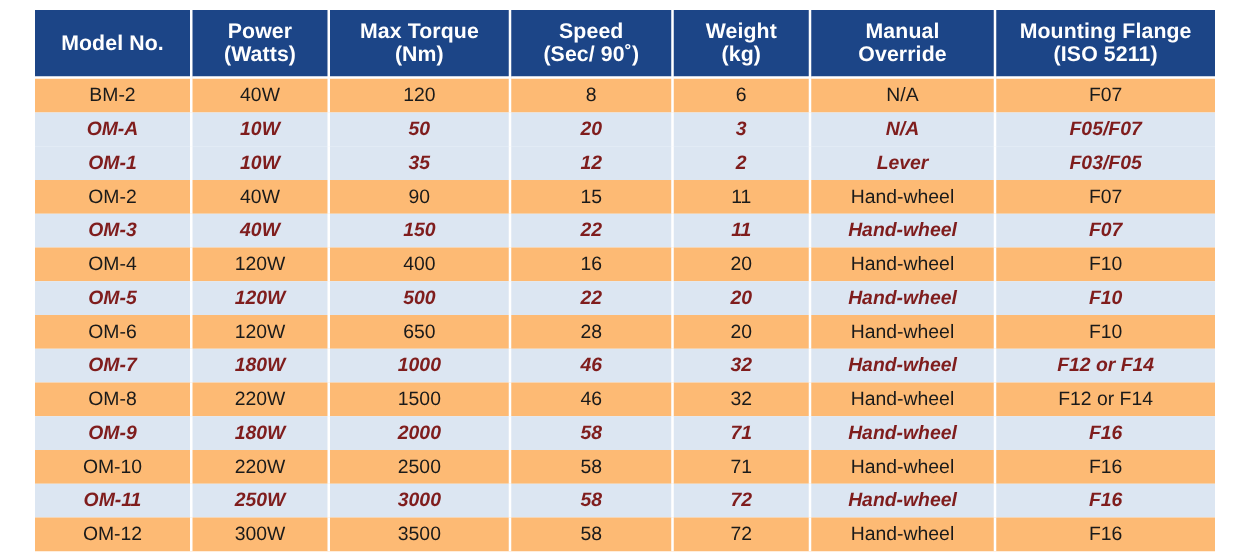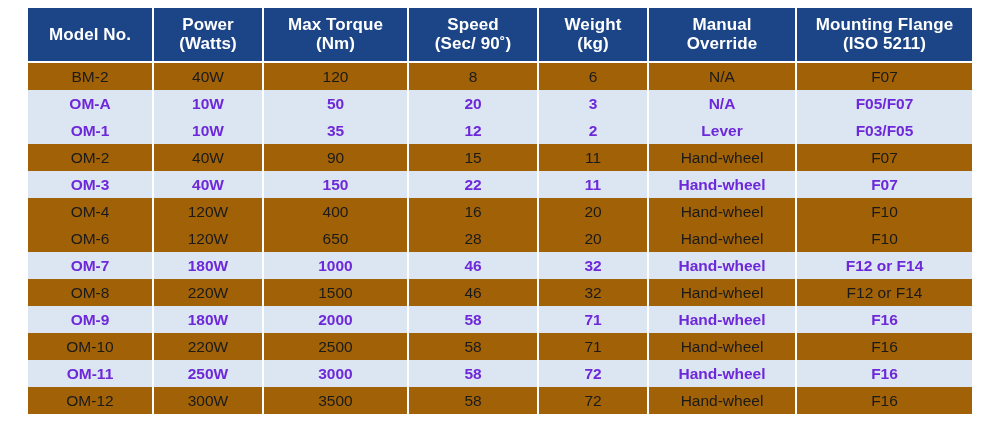--- a/index.html
+++ b/index.html
@@ -50,26 +50,27 @@
     padding: 2px 3px 2px 3px;
     height: 23px;
     border-right: 2px solid #ffffff;
     white-space: nowrap;
   }
   table.spec td:last-child {
     border-right: none;
     margin-top: 42px;
   }
   tr.row-odd td {
-    background: #a16207;
+    background: #fdba74;
   }
   tr.row-even td {
     background: #dce6f2;
     font-weight: bold;
-    color: #6d28d9;
+    color: #7f1d1d;
+    font-style: italic;
   }
 </style>
 </head>
 <body>
 
 <div class="table-wrap">
   <table class="spec">
     <colgroup>
       <col style="width:125px">
       <col style="width:110px">
@@ -158,20 +159,29 @@
       </tr>
       <tr class="row-odd">
         <td>OM-4</td>
         <td>120W</td>
         <td>400</td>
         <td>16</td>
         <td>20</td>
         <td>Hand-wheel</td>
         <td>F10</td>
       </tr>
+      <tr class="row-even">
+        <td>OM-5</td>
+        <td>120W</td>
+        <td>500</td>
+        <td>22</td>
+        <td>20</td>
+        <td>Hand-wheel</td>
+        <td>F10</td>
+      </tr>
       <tr class="row-odd">
         <td>OM-6</td>
         <td>120W</td>
         <td>650</td>
         <td>28</td>
         <td>20</td>
         <td>Hand-wheel</td>
         <td>F10</td>
       </tr>
       <tr class="row-even">

